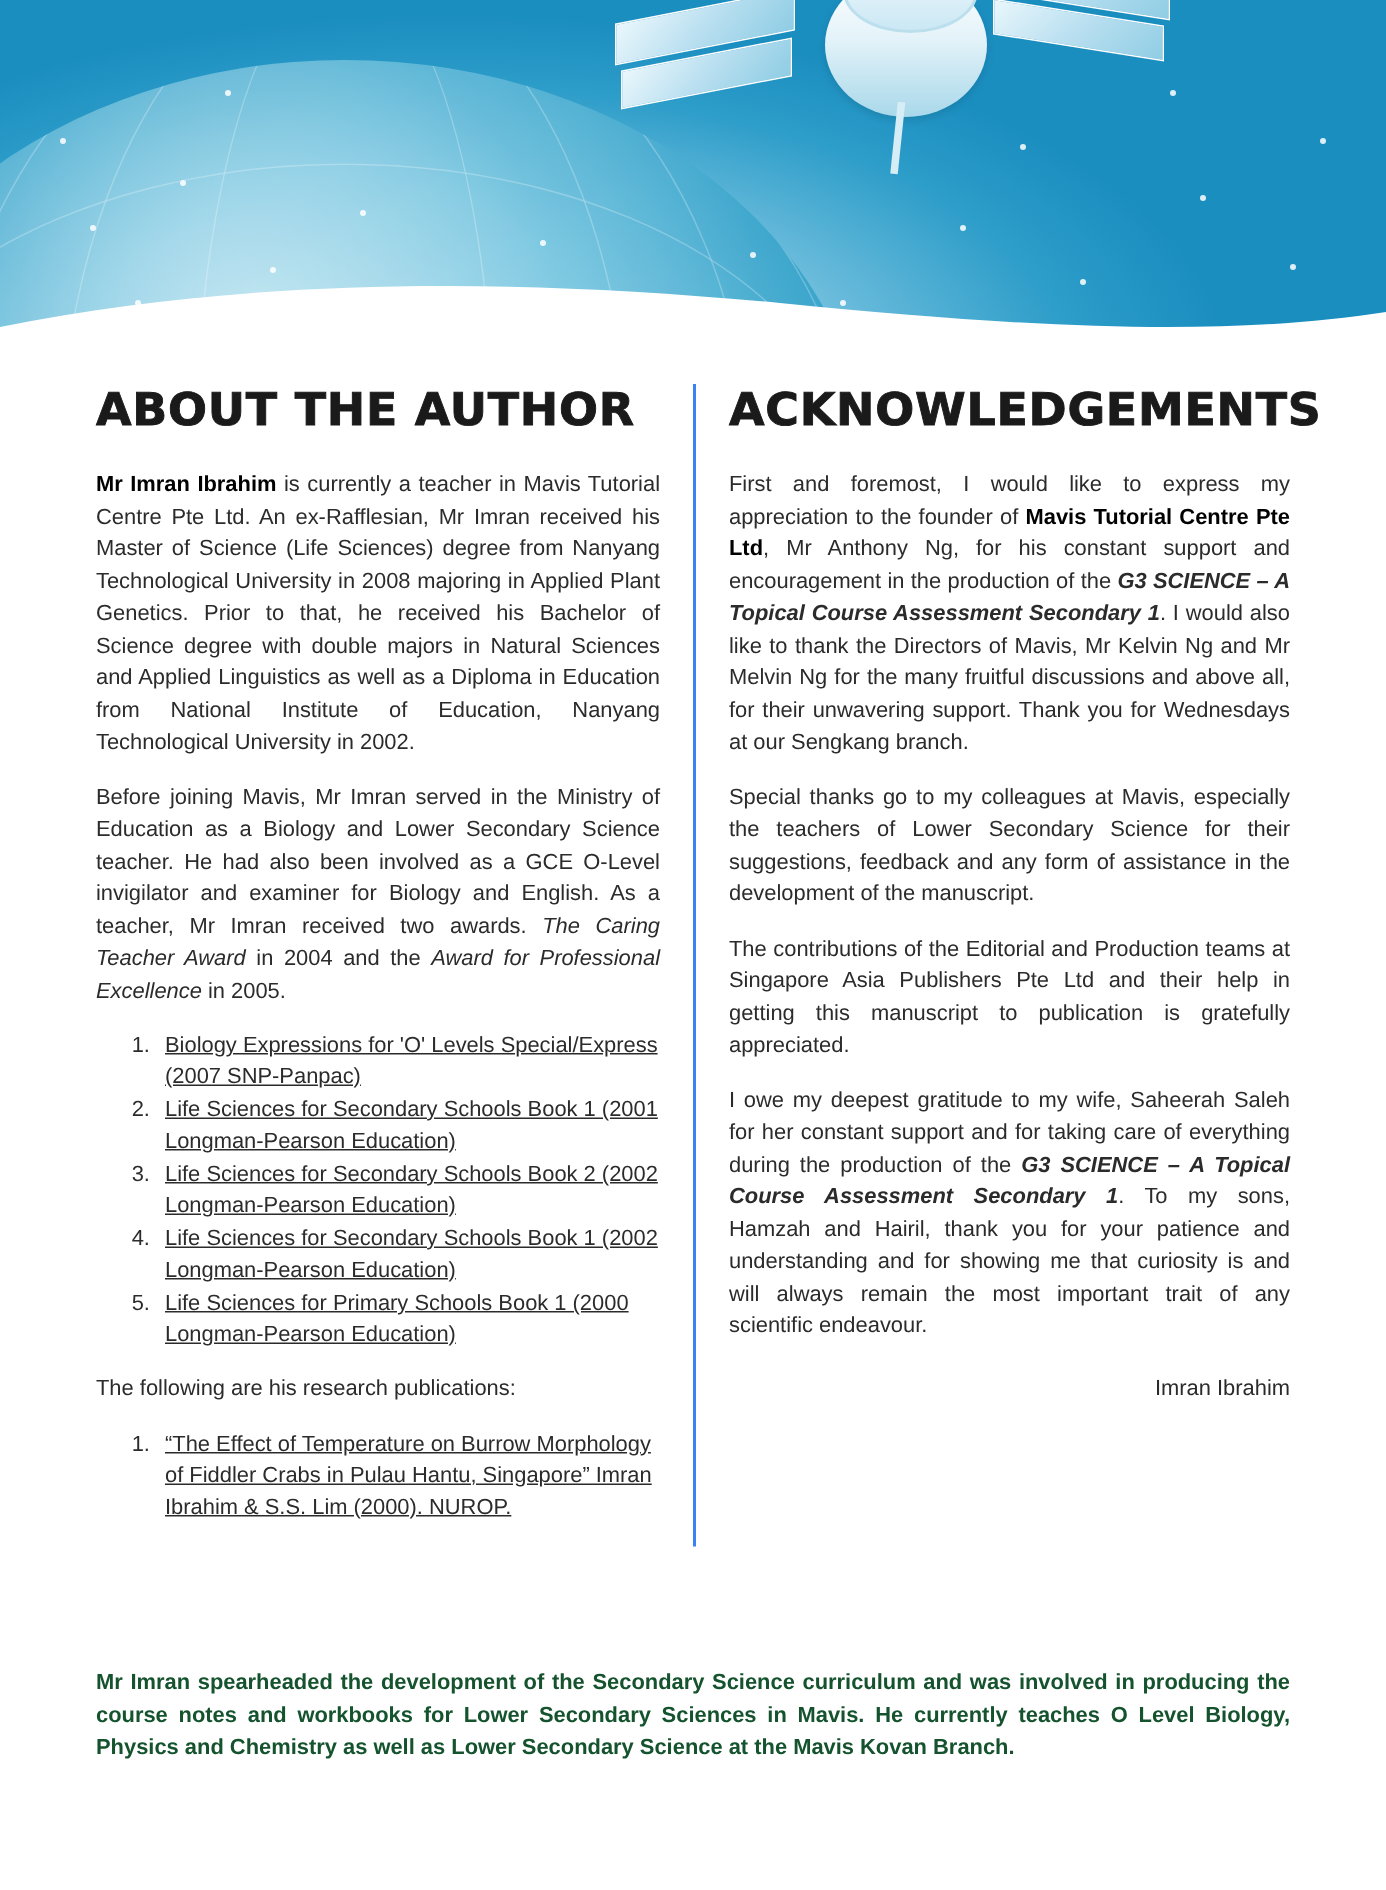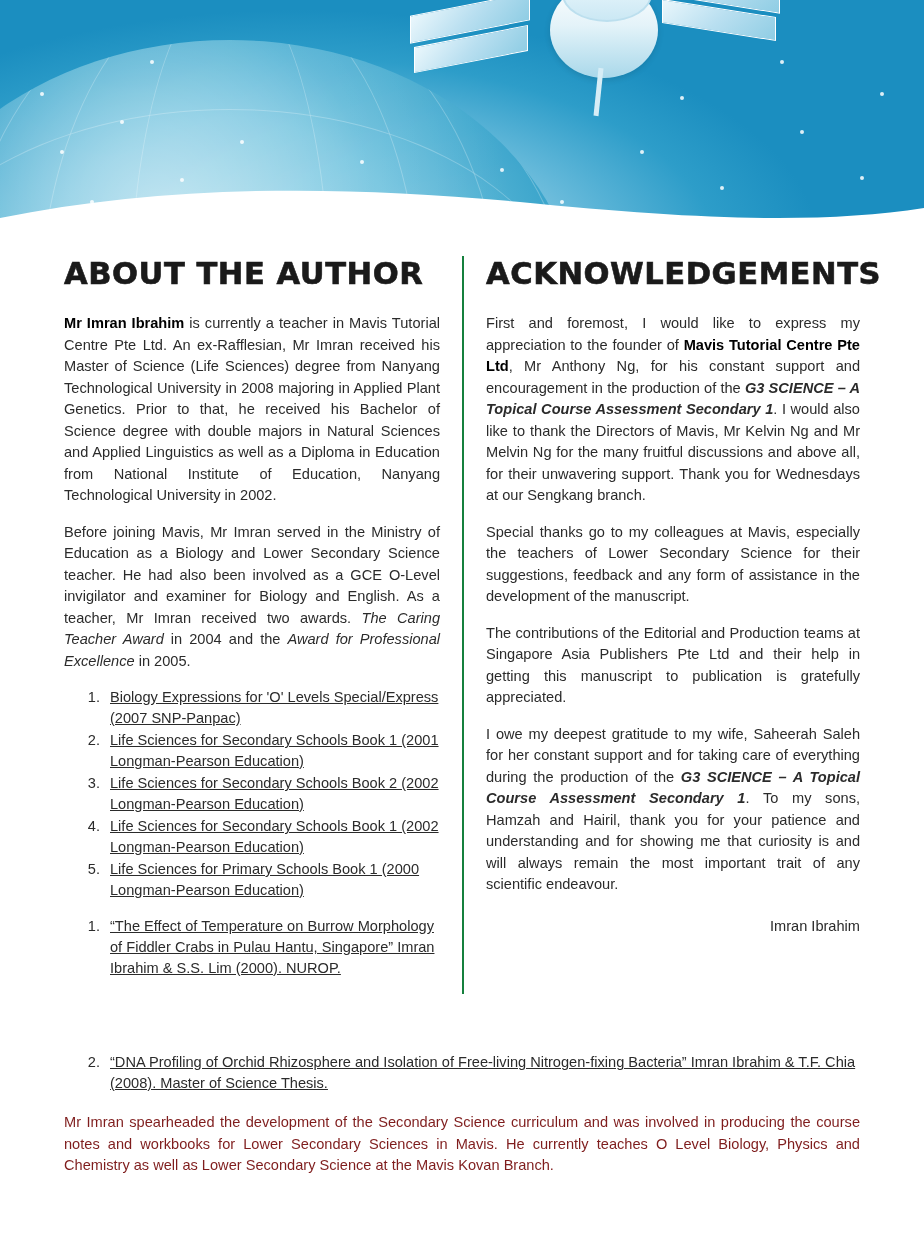--- a/index.html
+++ b/index.html
@@ -148,21 +148,21 @@
   }
   .col-left {
     width: 398px;
     padding-right: 22px;
     box-sizing: border-box;
   }
   .col-right {
     width: 398px;
     padding-left: 22px;
     box-sizing: border-box;
-    border-left: 2px solid #15803d;
+    border-left: 2px solid #3b82f6;
   }
 
   h1.section-title {
     font-family: "DejaVu Sans", sans-serif;
     font-weight: bold;
     font-size: 30px;
     letter-spacing: 0.5px;
     margin: 0 0 22px 0;
     color: #1a1a1a;
     text-transform: uppercase;
@@ -205,21 +205,22 @@
   }
 
   .footer-note {
     position: absolute;
     left: 64px;
     top: 880px;
     width: 796px;
     font-size: 14.6px;
     line-height: 21.5px;
     text-align: justify;
-    color: #7f1d1d;
+    color: #14532d;
+    font-weight: bold;
   }
 </style>
 </head>
 <body>
 
 <div class="banner">
   <div class="banner-sky"></div>
   <div class="banner-globe"></div>
   <div class="globe-lines">
     <i class="gl1"></i>
@@ -286,20 +287,21 @@
 
 
       <ol class="booklist">
         <li>Biology Expressions for 'O' Levels Special/Express (2007 SNP-Panpac)</li>
         <li>Life Sciences for Secondary Schools Book 1 (2001 Longman-Pearson Education)</li>
         <li>Life Sciences for Secondary Schools Book 2 (2002 Longman-Pearson Education)</li>
         <li>Life Sciences for Secondary Schools Book 1 (2002 Longman-Pearson Education)</li>
         <li>Life Sciences for Primary Schools Book 1 (2000 Longman-Pearson Education)</li>
       </ol>
 
+      <p class="para">The following are his research publications:</p>
 
       <ol class="booklist">
         <li>“The Effect of Temperature on Burrow Morphology of Fiddler Crabs in Pulau Hantu, Singapore” Imran Ibrahim &amp; S.S. Lim (2000). NUROP.</li>
       </ol>
     </div>
 
     <div class="col-right">
       <h1 class="section-title">ACKNOWLEDGEMENTS</h1>
 
       <p class="para">
@@ -311,18 +313,15 @@
       <p class="para">The contributions of the Editorial and Production teams at Singapore Asia Publishers Pte Ltd and their help in getting this manuscript to publication is gratefully appreciated.</p>
 
       <p class="para">
         <span>I owe my deepest gratitude to my wife, Saheerah Saleh for her constant support and for taking care of everything during the production of the </span><span class="bi">G3 SCIENCE – A Topical Course Assessment Secondary 1</span><span>. To my sons, Hamzah and Hairil, thank you for your patience and understanding and for showing me that curiosity is and will always remain the most important trait of any scientific endeavour.</span>
       </p>
 
       <div class="signature">Imran Ibrahim</div>
     </div>
   </div>
 
-  <ol class="booklist" style="position:absolute; left:64px; top:820px; width:796px; padding-left:40px;" start="2">
-    <li>“DNA Profiling of Orchid Rhizosphere and Isolation of Free-living Nitrogen-fixing Bacteria” Imran Ibrahim &amp; T.F. Chia (2008). Master of Science Thesis.</li>
-  </ol>
 
   <div class="footer-note">Mr Imran spearheaded the development of the Secondary Science curriculum and was involved in producing the course notes and workbooks for Lower Secondary Sciences in Mavis. He currently teaches O Level Biology, Physics and Chemistry as well as Lower Secondary Science at the Mavis Kovan Branch.</div>
 </div>
 
 </body></html>

